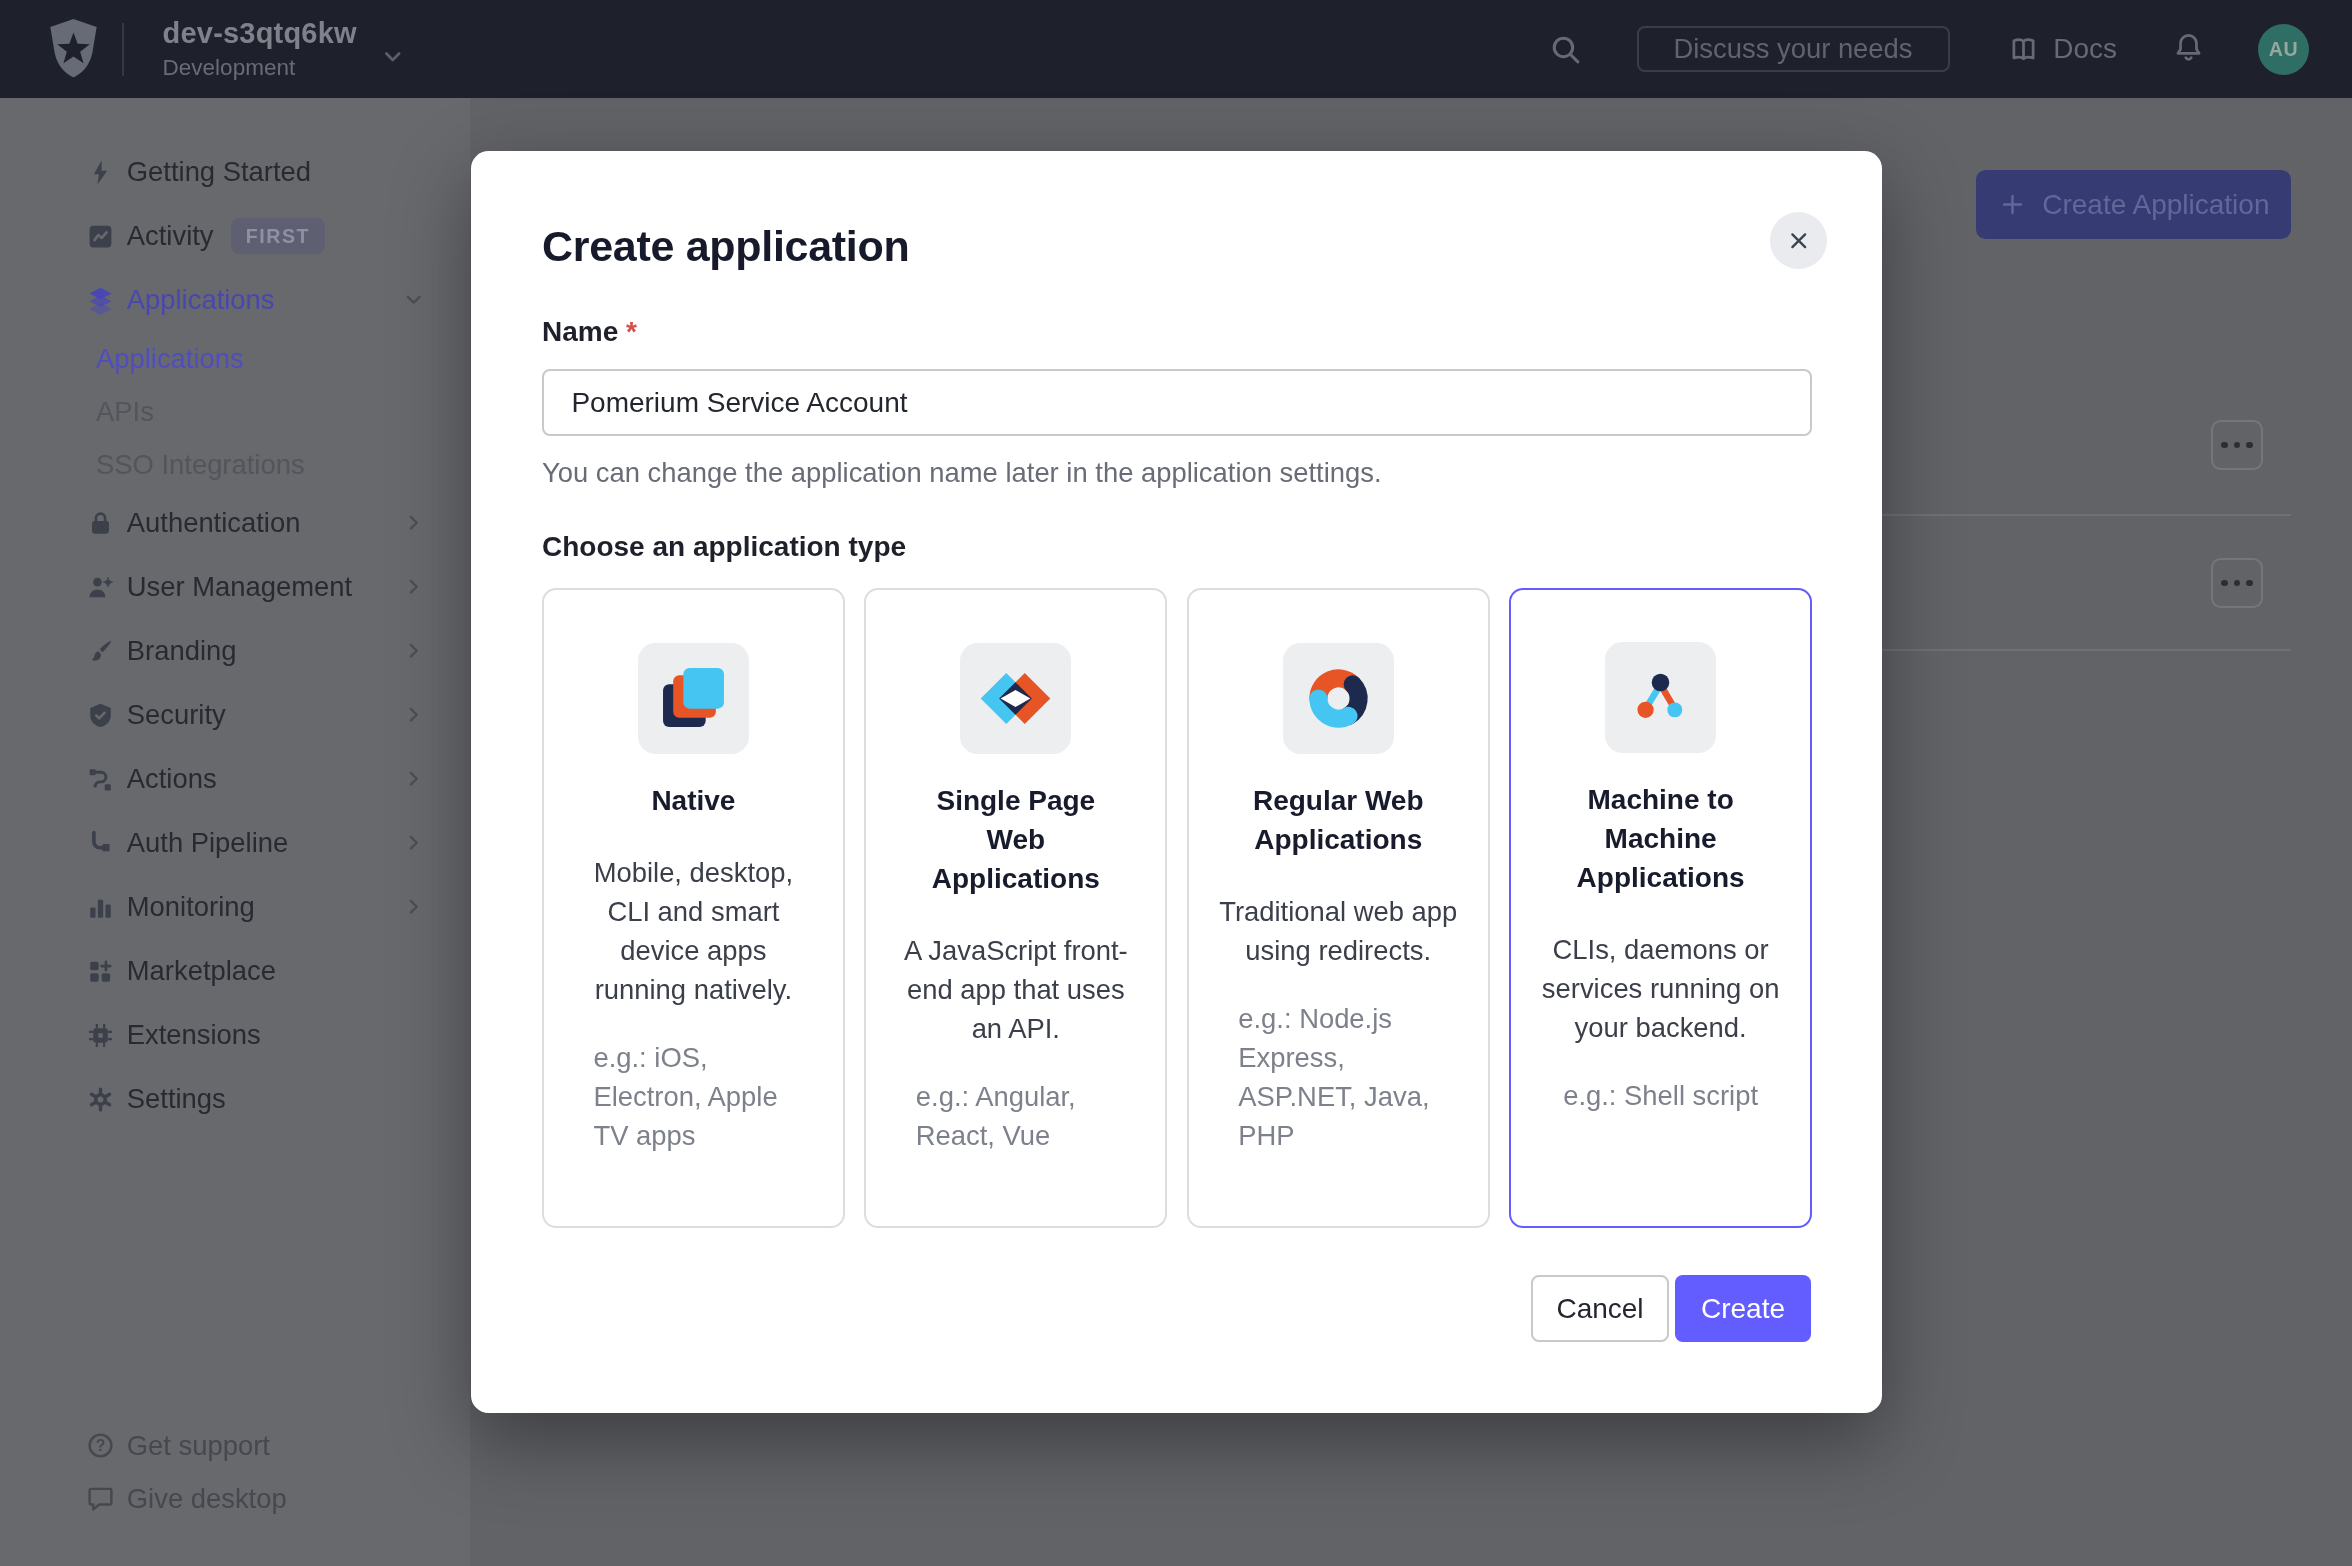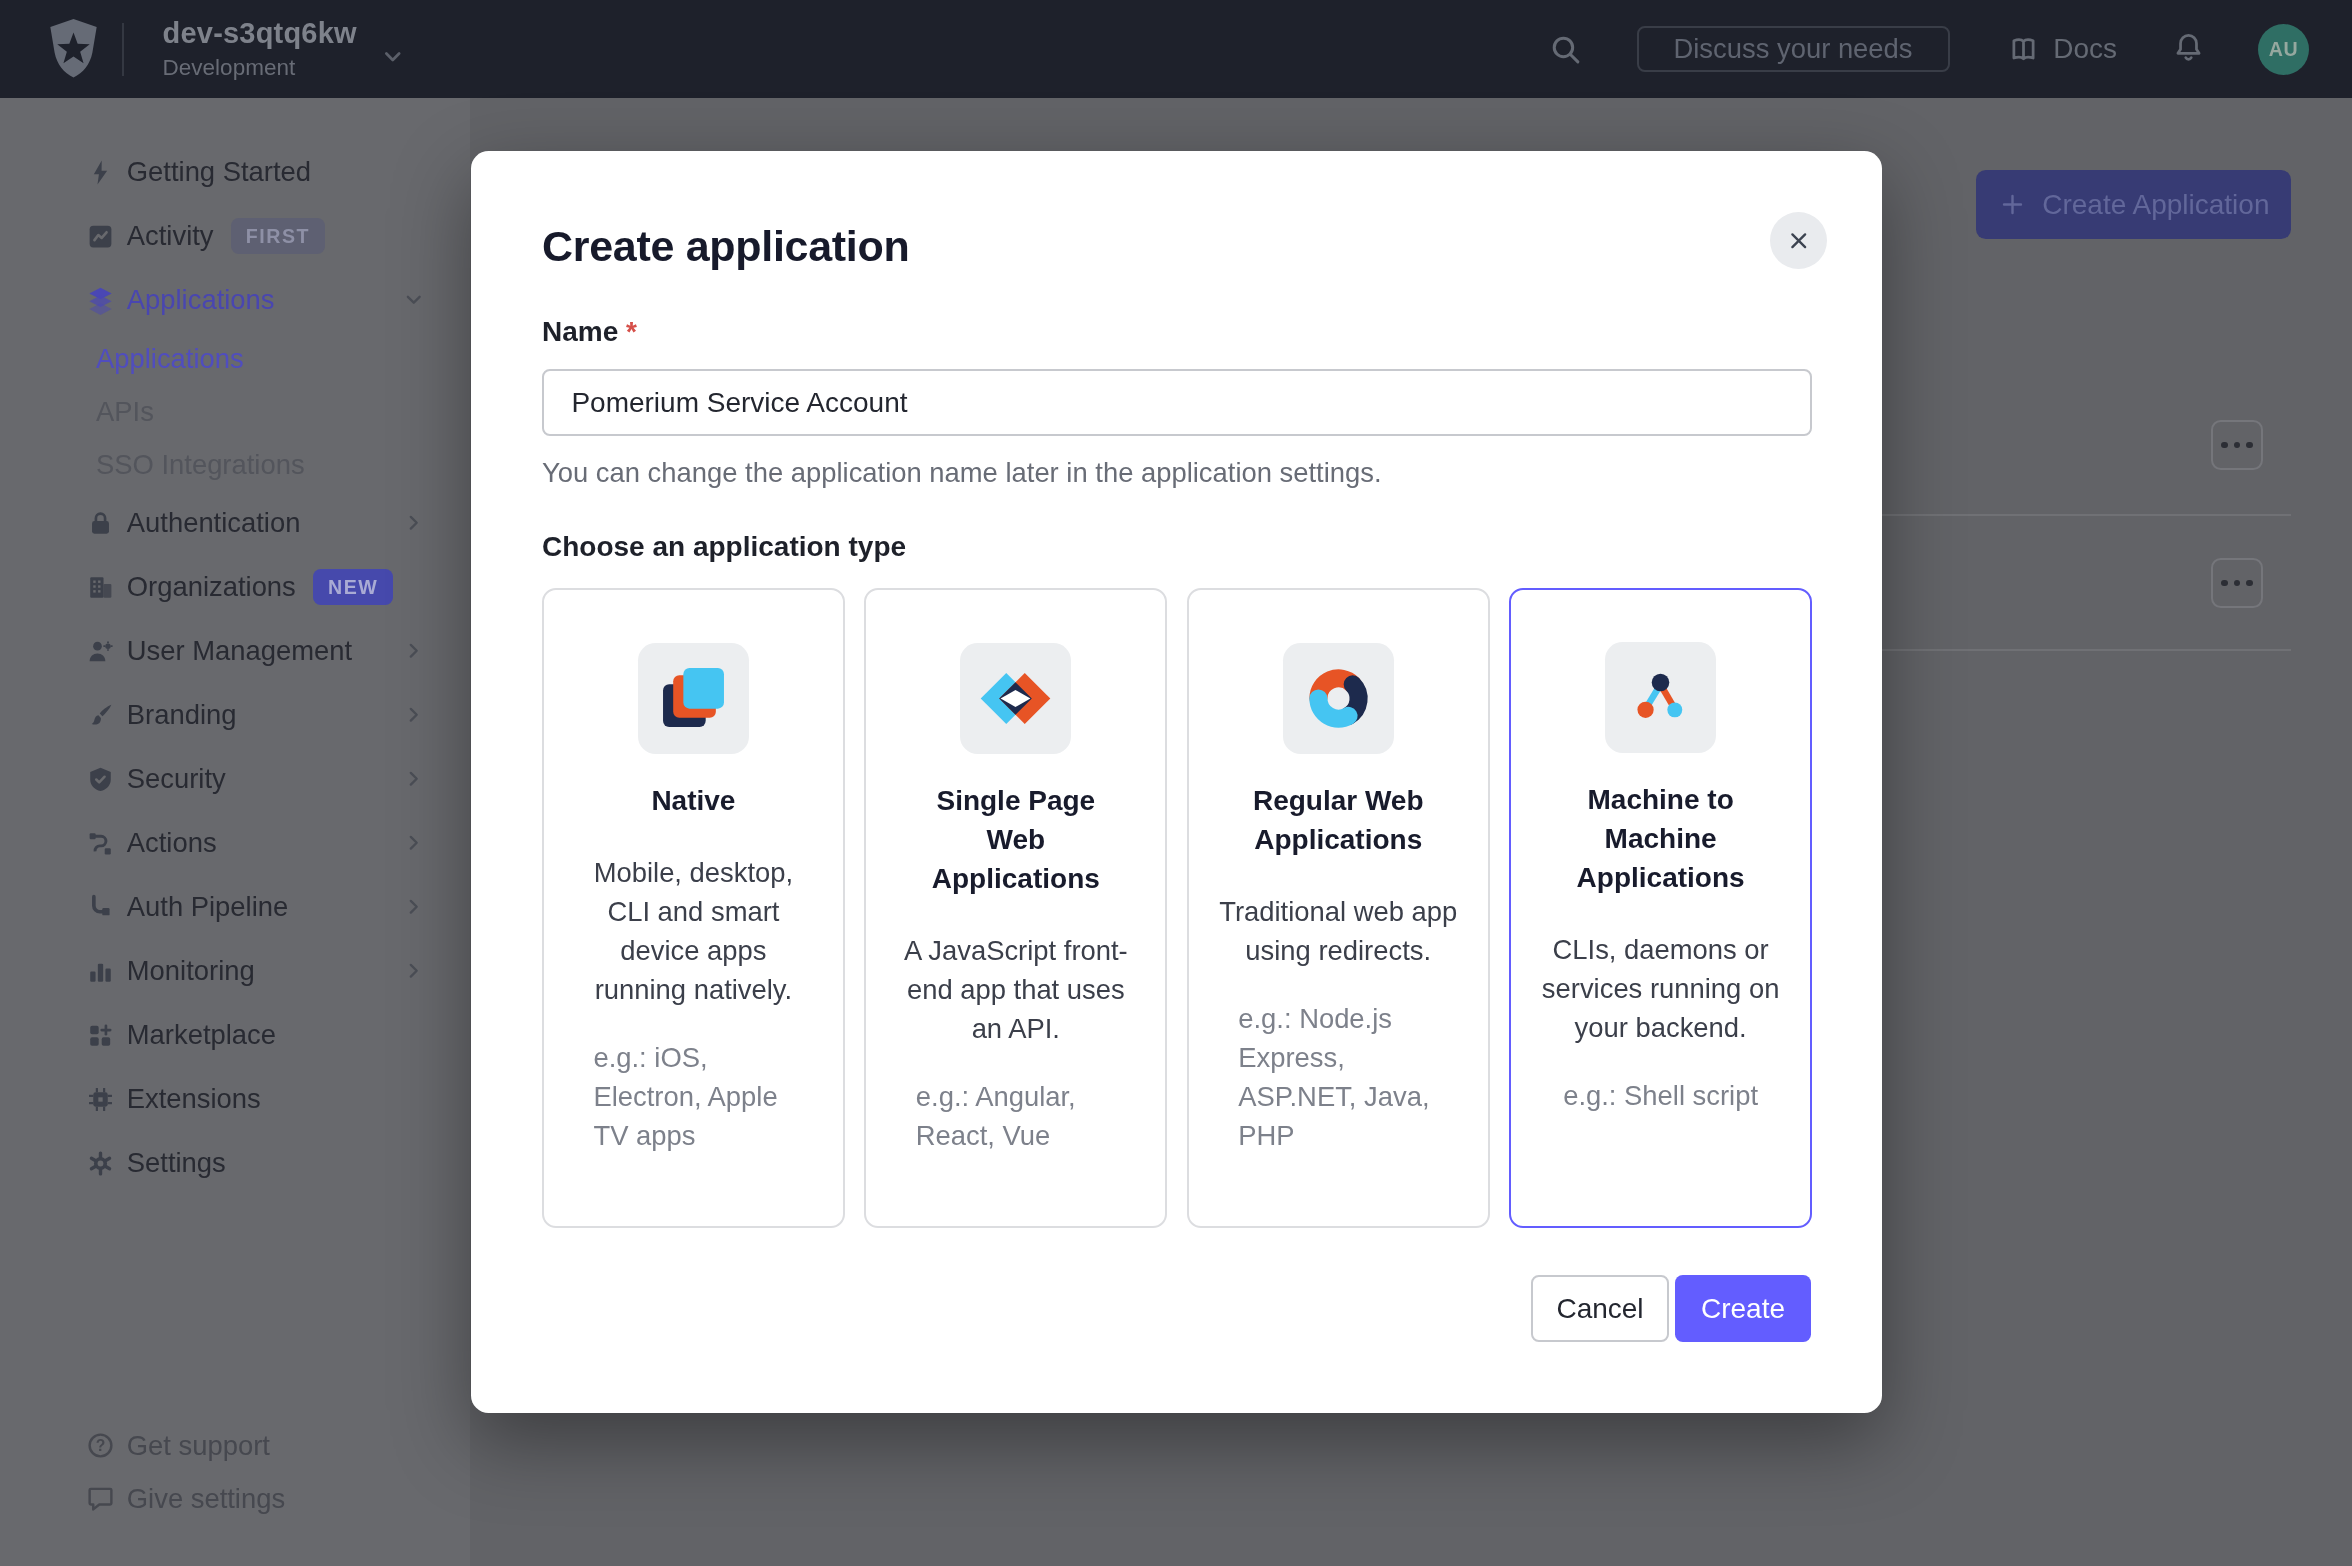--- a/index.html
+++ b/index.html
@@ -157,36 +157,20 @@
       <svg class="sicon" viewBox="0 0 24 24">
           <path d="M8.2 10V7.6a3.8 3.8 0 0 1 7.6 0V10" fill="none" stroke="currentColor" stroke-width="2.2"></path>
           <rect x="5" y="10" width="14" height="10.5" rx="2" fill="currentColor"></rect>
         </svg>
       <span class="slabel">Authentication</span>
       <svg class="chev" viewBox="0 0 24 24">
           <path d="M9 6l6 6-6 6" fill="none" stroke="currentColor" stroke-width="2.4" stroke-linecap="round" stroke-linejoin="round"></path>
         </svg>
     </div>
 
-    <div class="side-item">
-      <svg class="sicon" viewBox="0 0 24 24">
-          <rect x="3.5" y="3.5" width="11" height="17" rx="1" fill="currentColor"></rect>
-          <rect x="14.5" y="9" width="6.5" height="11.5" rx="1" fill="currentColor" opacity=".8"></rect>
-          <g fill="#68696d">
-            <rect x="6" y="6.2" width="2" height="2"></rect>
-            <rect x="10" y="6.2" width="2" height="2"></rect>
-            <rect x="6" y="10.2" width="2" height="2"></rect>
-            <rect x="10" y="10.2" width="2" height="2"></rect>
-            <rect x="6" y="14.2" width="2" height="2"></rect>
-            <rect x="10" y="14.2" width="2" height="2"></rect>
-          </g>
-        </svg>
-      <span class="slabel">Organizations</span>
-      <span class="badge new">NEW</span>
-    </div>
 
     <div class="side-item">
       <svg class="sicon" viewBox="0 0 24 24">
           <circle cx="9.5" cy="7.6" r="3.6" fill="currentColor"></circle>
           <path d="M3 20c0-4 3-6.4 6.5-6.4S16 16 16 20z" fill="currentColor"></path>
           <circle cx="18.2" cy="7.6" r="2.3" fill="currentColor"></circle>
           <g stroke="currentColor" stroke-width="1.5">
             <line x1="18.2" y1="3.8" x2="18.2" y2="5.1"></line>
             <line x1="18.2" y1="10.1" x2="18.2" y2="11.4"></line>
             <line x1="14.4" y1="7.6" x2="15.7" y2="7.6"></line>
@@ -308,21 +292,21 @@
         <svg class="sicon" viewBox="0 0 24 24">
             <circle cx="12" cy="12" r="9" fill="none" stroke="currentColor" stroke-width="2"></circle>
             <text x="12" y="16.6" text-anchor="middle" font-size="13" font-weight="bold" fill="currentColor">?</text>
           </svg>
         <span class="slabel">Get support</span>
       </div>
       <div class="side-item">
         <svg class="sicon" viewBox="0 0 24 24">
             <path d="M4 4h16a1 1 0 0 1 1 1v11a1 1 0 0 1-1 1h-9l-5 4v-4H4a1 1 0 0 1-1-1V5a1 1 0 0 1 1-1z" fill="none" stroke="currentColor" stroke-width="2" stroke-linejoin="round"></path>
           </svg>
-        <span class="slabel">Give settings</span>
+        <span class="slabel">Give desktop</span>
       </div>
     </div>
   </aside>
 
   <main class="mainbg">
     <button class="create-app-btn">
       <svg class="plus" viewBox="0 0 24 24">
           <path d="M12 5v14M5 12h14" fill="none" stroke="currentColor" stroke-width="2" stroke-linecap="round"></path>
         </svg>
       <span>Create Application</span>

